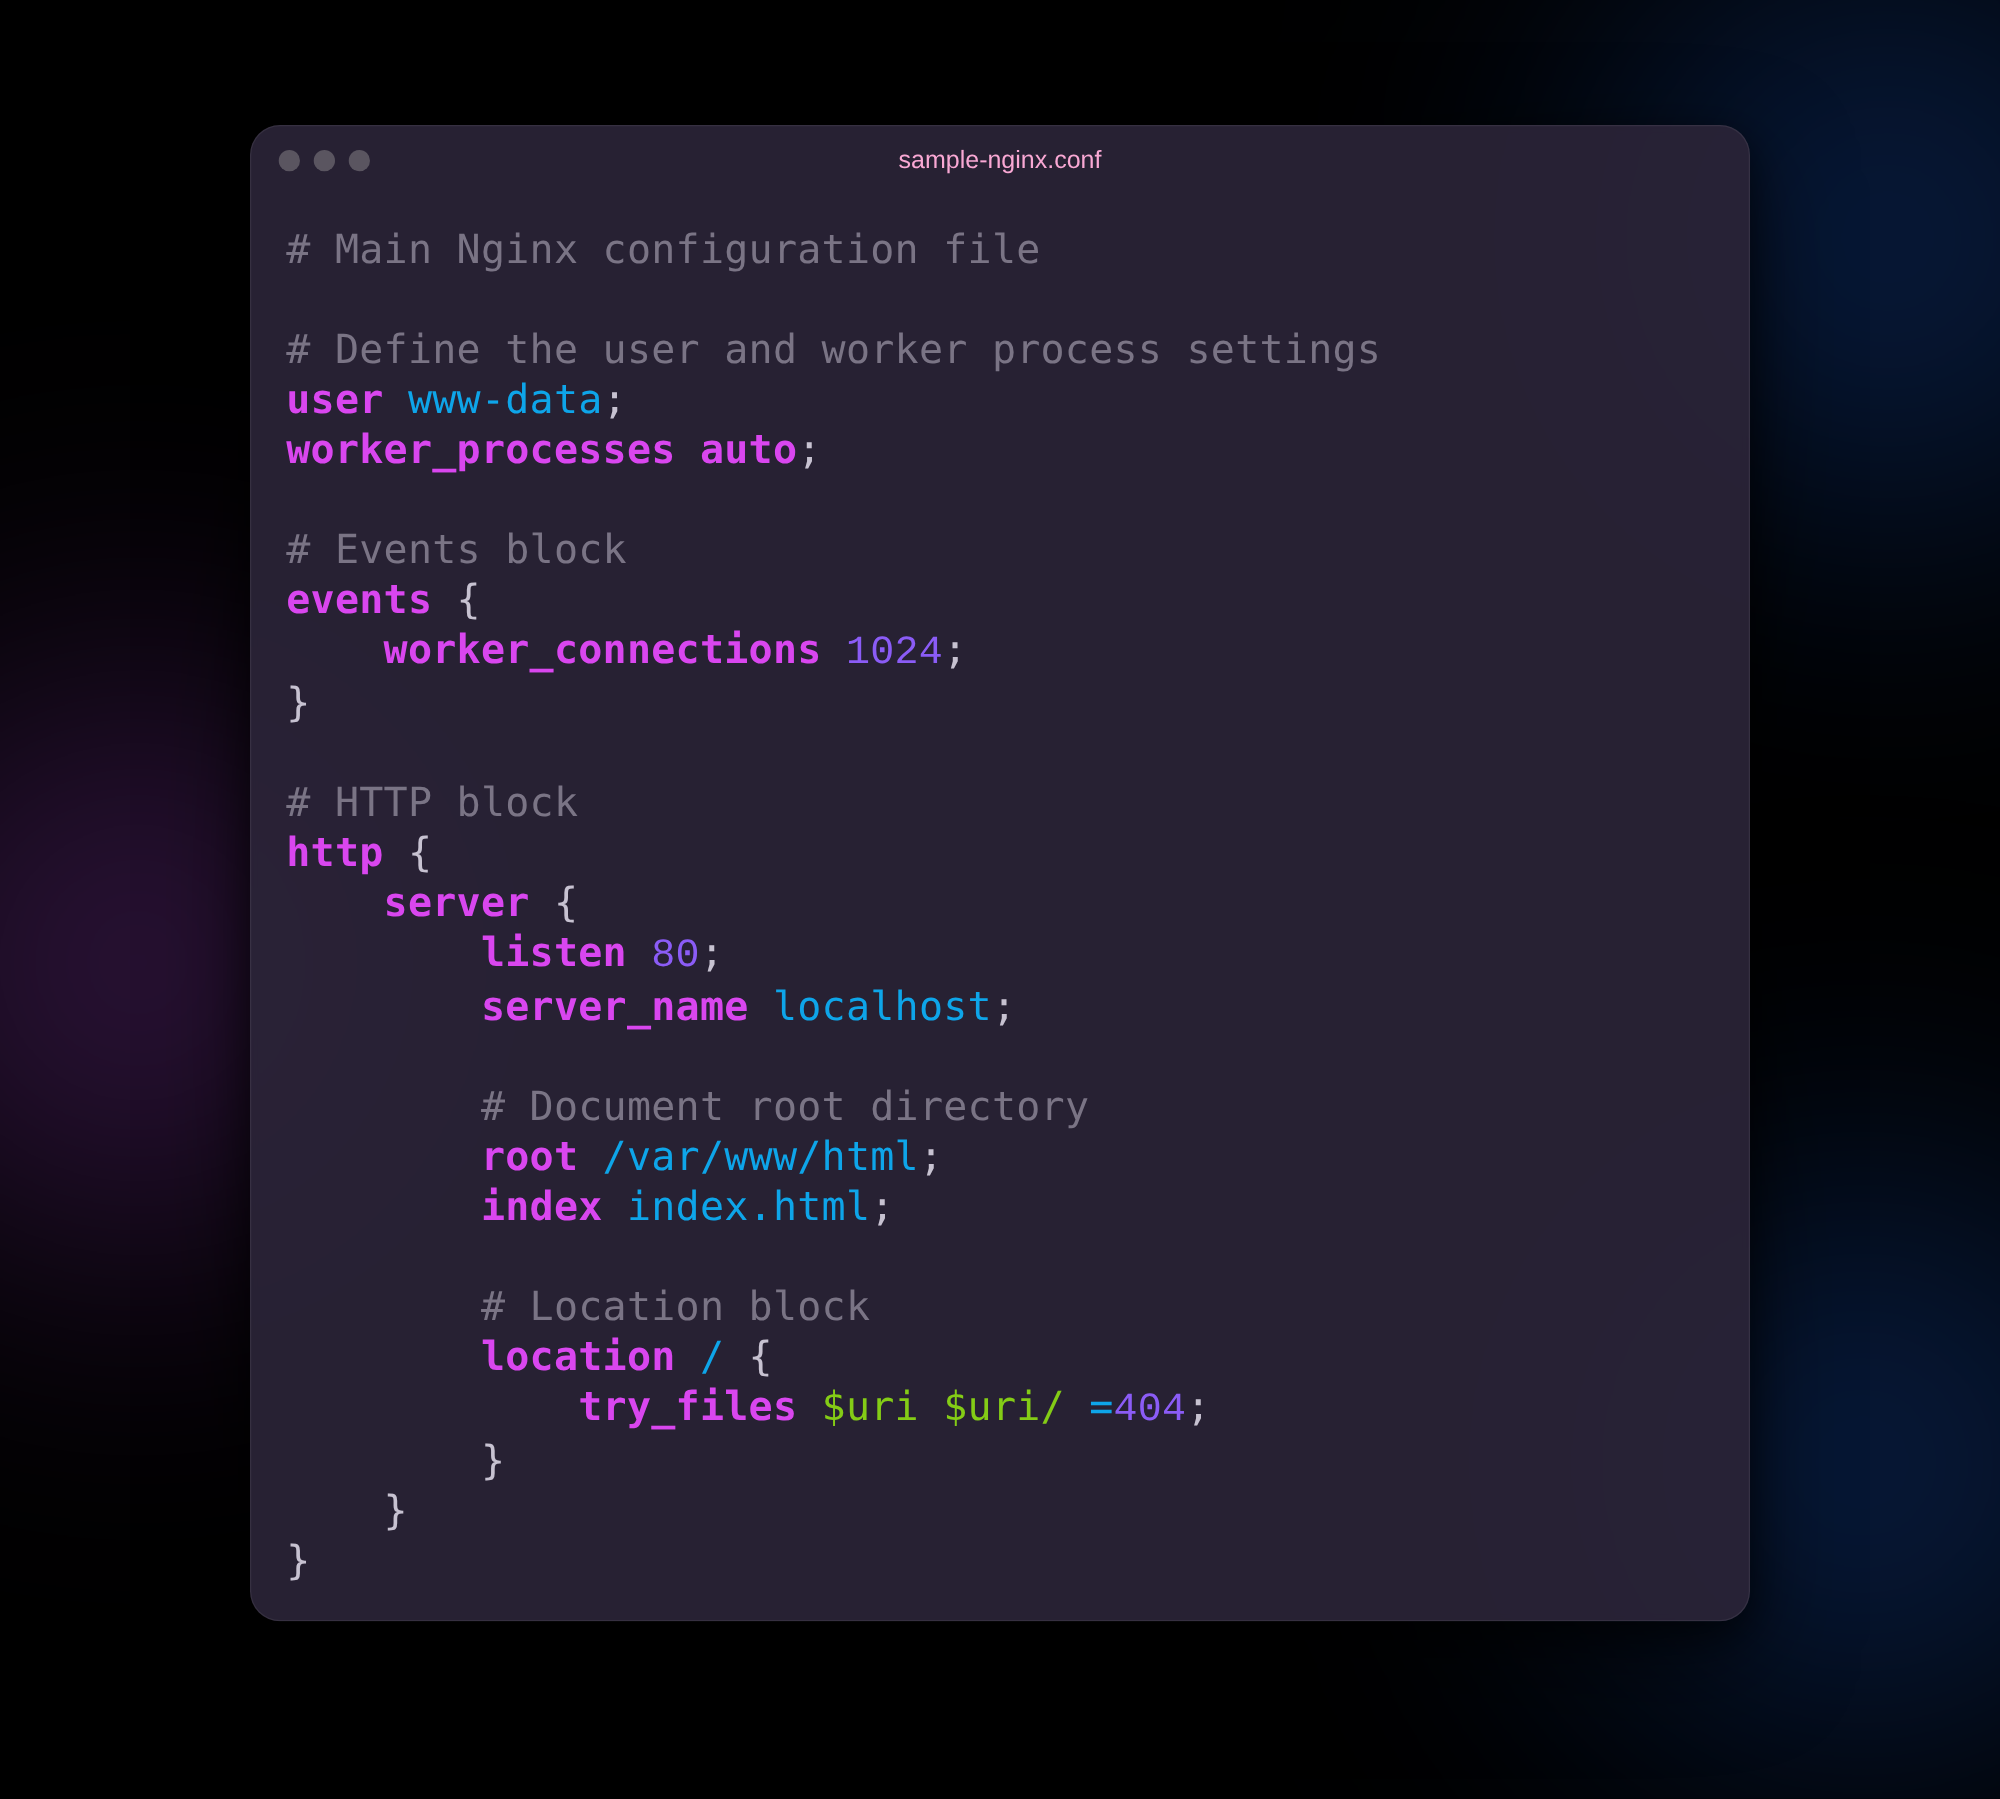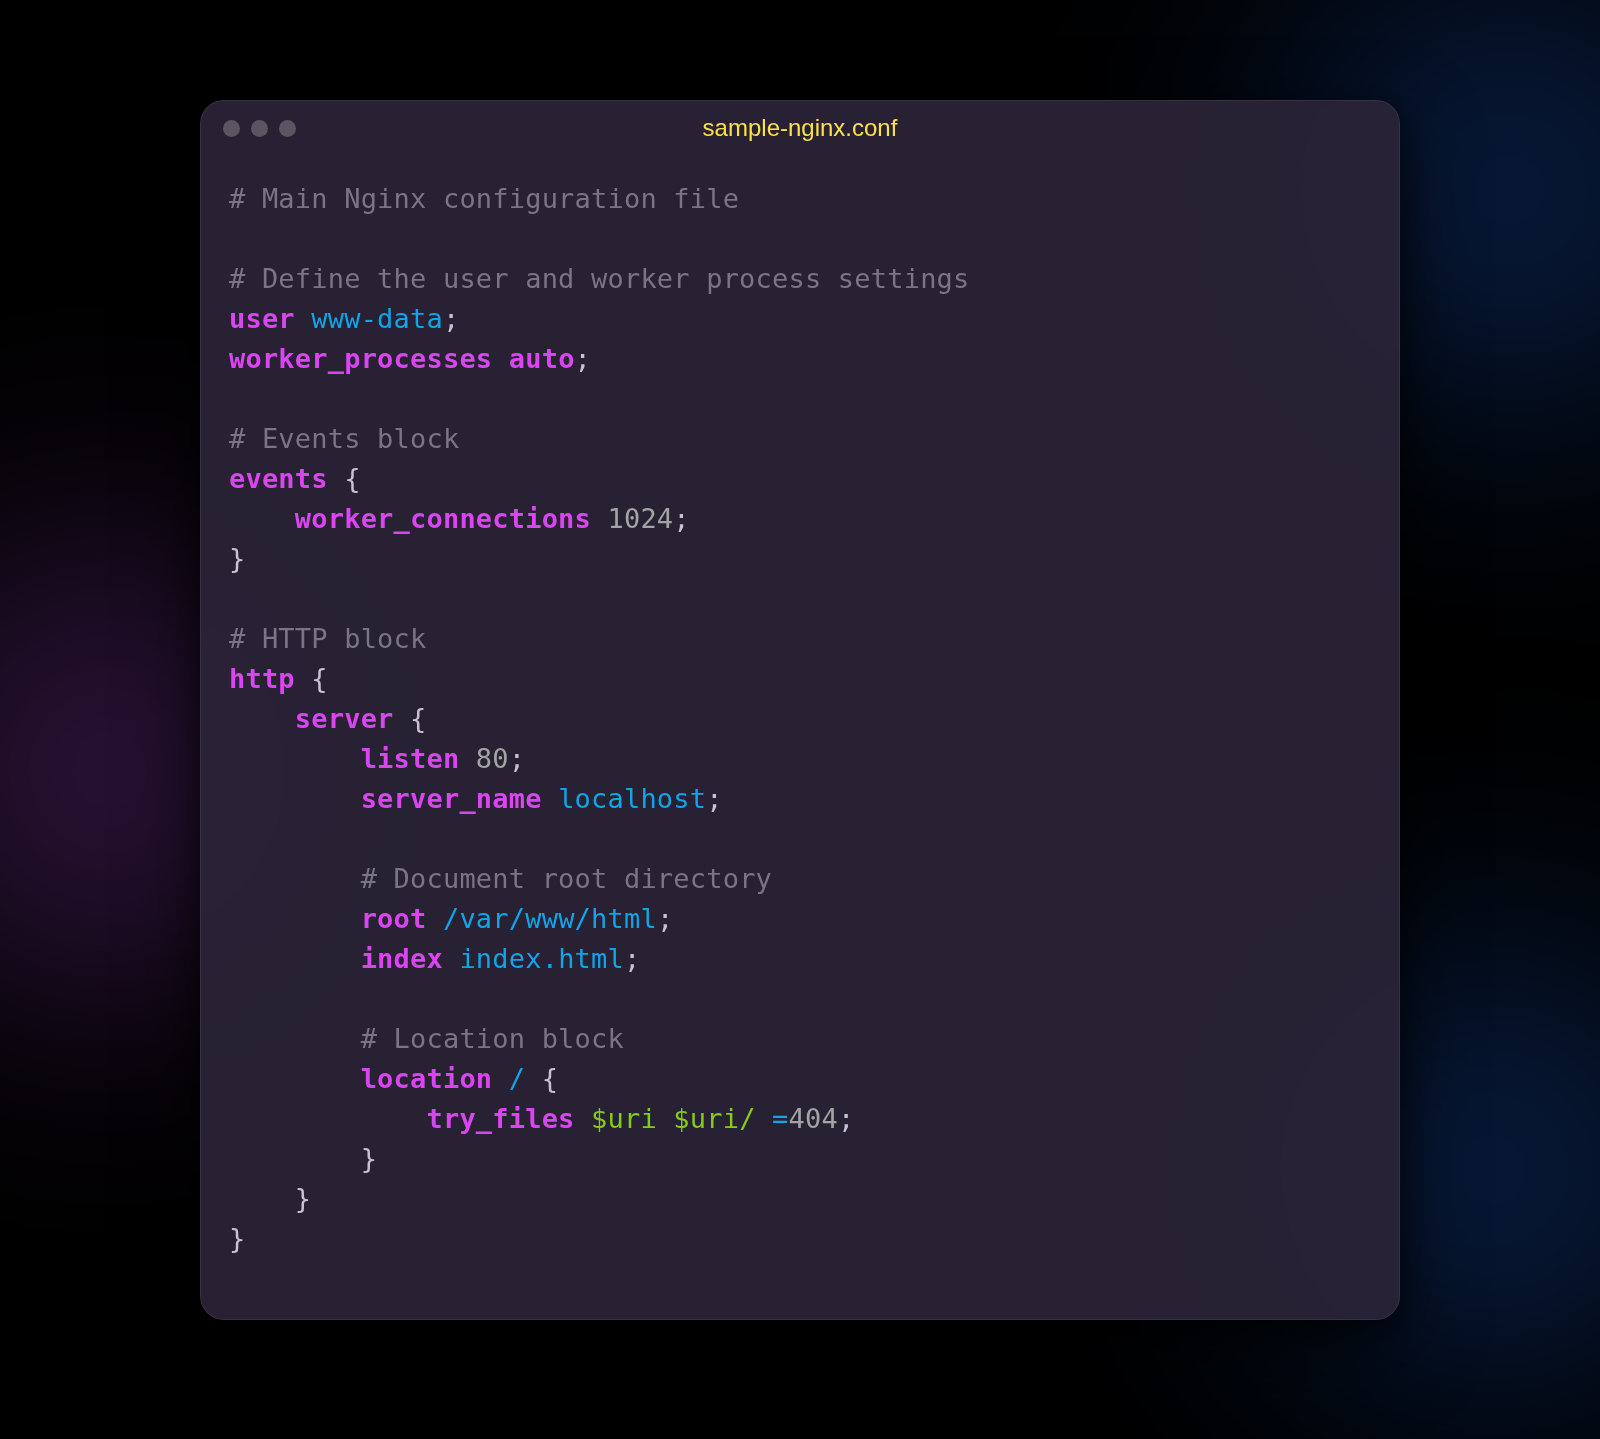--- a/index.html
+++ b/index.html
@@ -77,40 +77,40 @@
     height: 17px;
     border-radius: 50%;
     background: #5a5560;
   }
 
   .title {
     position: absolute;
     left: 0;
     right: 0;
     text-align: center;
-    color: #fde047;
-    font-size: 24px;
+    color: #f9a8d4;
+    font-size: 20px;
     font-family: -apple-system, BlinkMacSystemFont, "Segoe UI", sans-serif;
     pointer-events: none;
   }
 
   .code {
-    padding: 24px 28px 60px 28px;
-    font-size: 27px;
+    padding: 24px 28px 28px 28px;
+    font-size: 32px;
     line-height: 40px;
     white-space: pre;
     color: #c7c2d1;
     letter-spacing: 0.2px;
   }
 
   
   .tok-comment   { color: #7a7485; }
   .tok-directive { color: #d946ef; font-weight: bold; }  
   .tok-value     { color: #0ea5e9; }
-  .tok-number    { color: #a3a3a3; }
+  .tok-number    { color: #8b5cf6; font-family: Liberation Mono, monospace; }
   .tok-brace     { color: #c7c2d1; }
   .tok-punc      { color: #c7c2d1; }
   .tok-var       { color: #84cc16; }
 </style>
 </head>
 <body>
 
 <div class="bg-glow glow-purple"></div>
 <div class="bg-glow glow-blue-top"></div>
 <div class="bg-glow glow-blue-bottom"></div>

